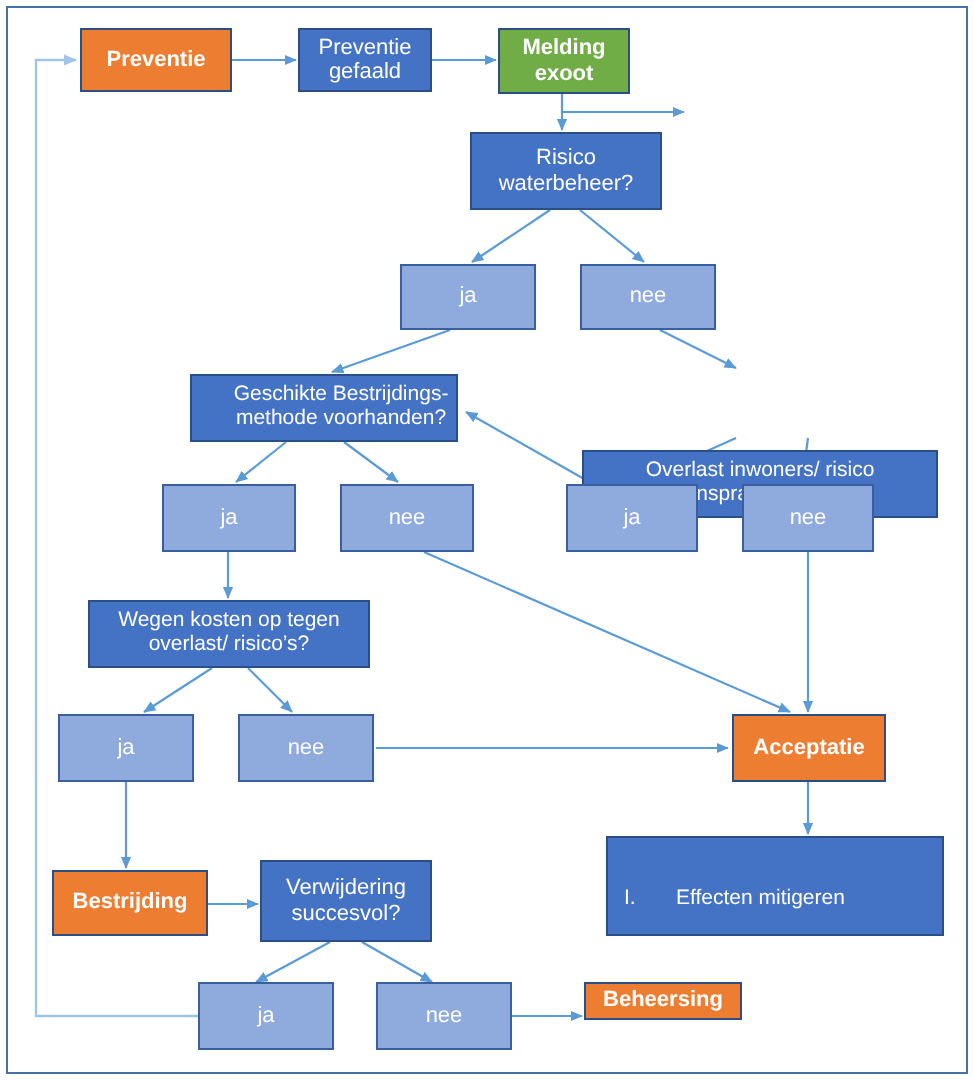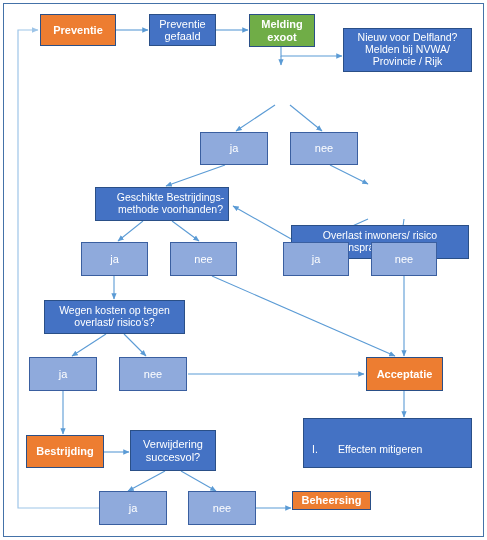--- a/index.html
+++ b/index.html
@@ -139,24 +139,23 @@
   </svg>
 
   <div class="node n-orange" style="left:40px;top:14px;width:76px;height:32px;font-size:11px;">Preventie</div>
 
   <div class="node n-dark" style="left:149px;top:14px;width:67px;height:32px;font-size:11px;">Preventie
 gefaald</div>
 
   <div class="node n-green" style="left:249px;top:14px;width:66px;height:33px;font-size:11px;">Melding
 exoot</div>
 
-  <div class="node n-dark" style="left:343px;top:28px;width:129px;height:44px;font-size:10.5px;">Nieuw voor Delfland?
-Melden bij NVWA/
-Provincie / Rijk</div>
-
+
+  <div class="node n-dark" style="left:235px;top:66px;width:96px;height:39px;font-size:11px;">Risico
+waterbeheer?</div>
 
   <div class="node n-light" style="left:200px;top:132px;width:68px;height:33px;">ja</div>
 
   <div class="node n-light" style="left:290px;top:132px;width:68px;height:33px;">nee</div>
 
   <div class="node n-dark" style="left:95px;top:187px;width:134px;height:34px;font-size:10.5px;padding-left:19px;">Geschikte Bestrijdings-
 methode voorhanden?</div>
 
   <div class="node n-dark" style="left:291px;top:185px;width:178px;height:34px;font-size:10.5px;margin-top:40px;">Overlast inwoners/ risico
 aansprakelijkheid?</div>

